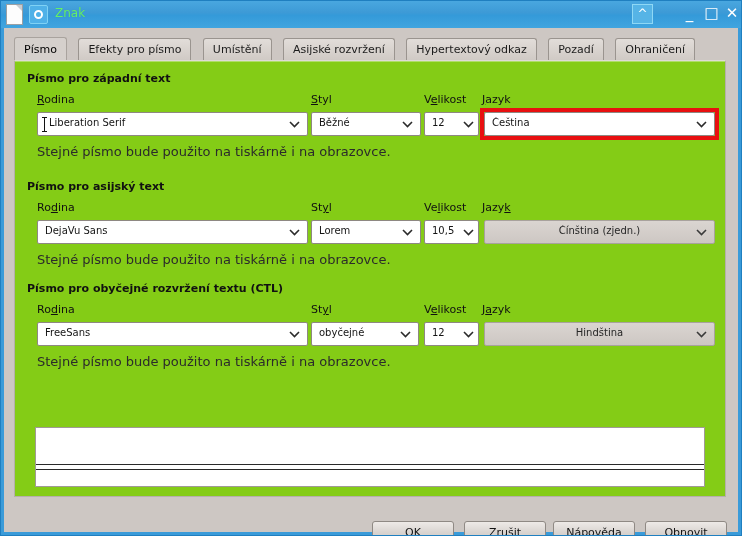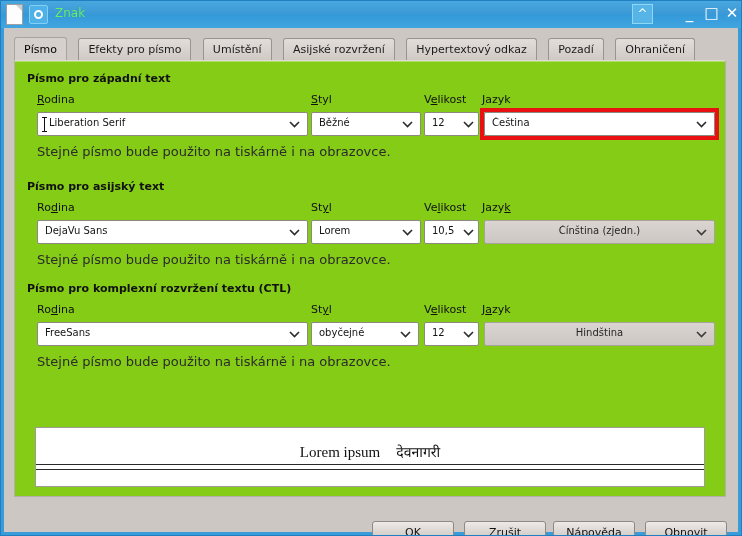--- a/index.html
+++ b/index.html
@@ -414,21 +414,21 @@
         <div class="val">Čínština (zjedn.)</div>
         <div class="chev">
           <svg width="11" height="7" viewBox="0 0 11 7">
               <path d="M1 1 L5.5 5.5 L10 1" fill="none" stroke="#3a3a3a" stroke-width="1.6"></path>
             </svg>
         </div>
       </div>
 
       <div class="hint" style="left:22px; top:191px;">Stejné písmo bude použito na tiskárně i na obrazovce.</div>
 
-      <div class="group-title" style="left:12px; top:221px;">Písmo pro komplexní rozvržení textu (CTL)</div>
+      <div class="group-title" style="left:12px; top:221px;">Písmo pro obyčejné rozvržení textu (CTL)</div>
 
       <div class="field-label" style="left:22px; top:242px;">Ro<u>d</u>ina</div>
       <div class="field-label" style="left:296px; top:242px;">St<u>y</u>l</div>
       <div class="field-label" style="left:409px; top:242px;">V<u>e</u>likost</div>
       <div class="field-label" style="left:467px; top:242px;">J<u>a</u>zyk</div>
 
       <div class="combo" style="left:22px; top:261px; width:271px;">
         <div class="val">FreeSans</div>
         <div class="chev">
           <svg width="11" height="7" viewBox="0 0 11 7">
@@ -462,23 +462,20 @@
               <path d="M1 1 L5.5 5.5 L10 1" fill="none" stroke="#3a3a3a" stroke-width="1.6"></path>
             </svg>
         </div>
       </div>
 
       <div class="hint" style="left:22px; top:293px;">Stejné písmo bude použito na tiskárně i na obrazovce.</div>
 
       <div id="preview">
         <div class="rule r1"></div>
         <div class="rule r2"></div>
-        <div class="sample">
-          <span class="latin">Lorem ipsum</span><span class="deva">देवनागरी</span>
-        </div>
       </div>
 
       <div id="red-highlight" style="left:465px; top:47px; width:239px; height:32px;"></div>
 
     </div>
 
     <div class="dlg-btn" id="btn-ok">OK</div>
     <div class="dlg-btn" id="btn-cancel">Zrušit</div>
     <div class="dlg-btn" id="btn-help">Nápověda</div>
     <div class="dlg-btn" id="btn-reset"><u>O</u>bnovit</div>

